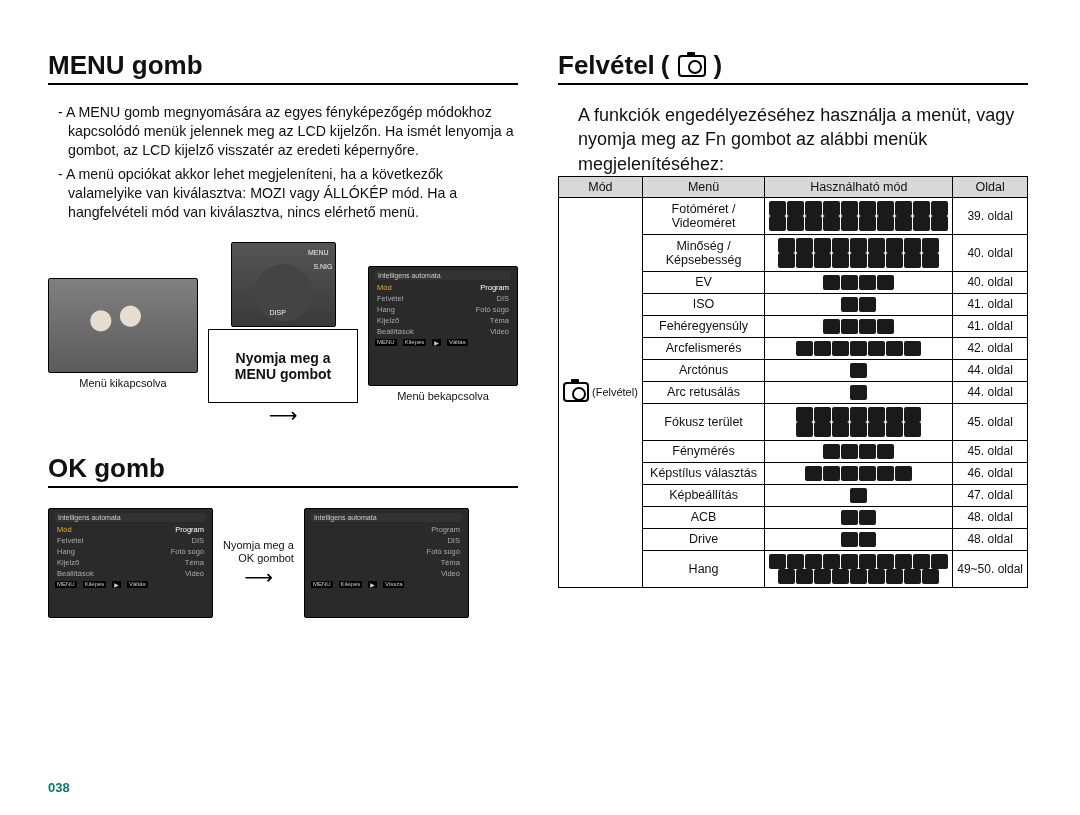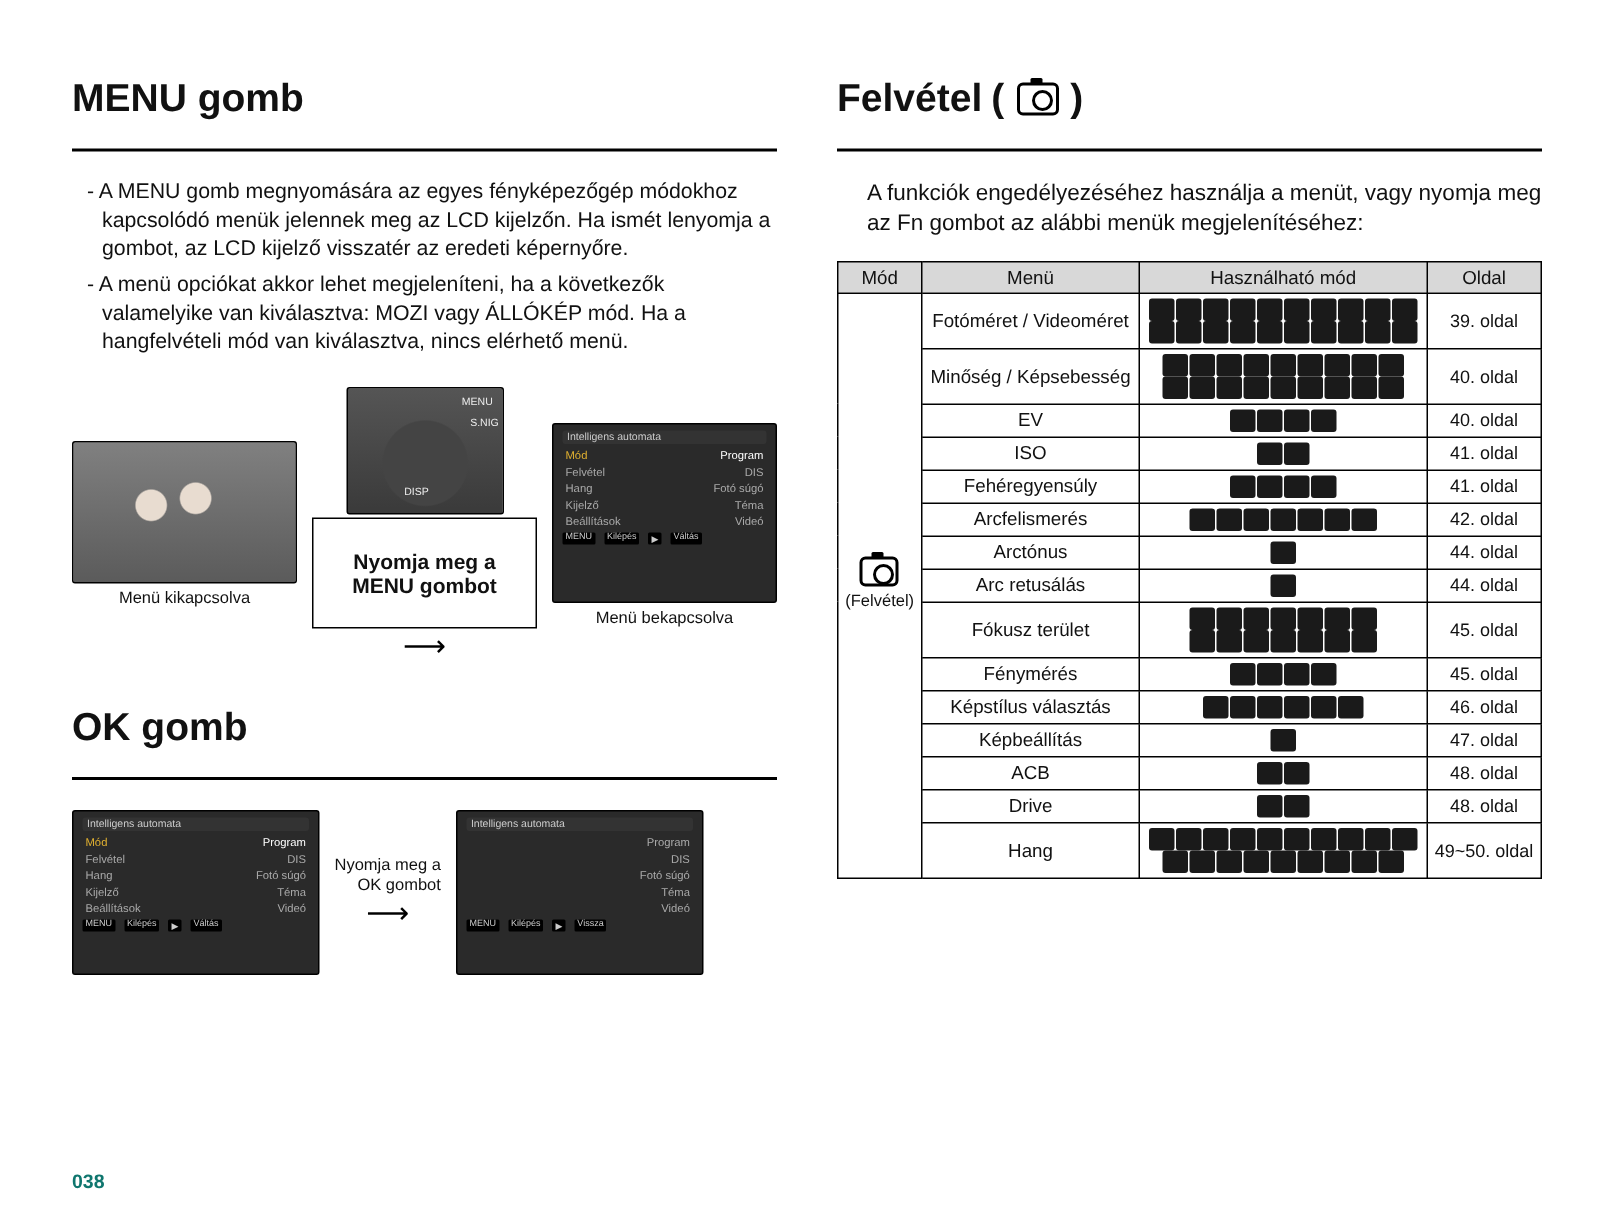--- a/index.html
+++ b/index.html
@@ -12,21 +12,21 @@
     position: relative;
     padding: 50px 48px 0 48px;
     display: flex;
     gap: 40px;
   }
   .col { width: 470px; }
   h2 {
     font-size: 26px;
     font-weight: bold;
     border-bottom: 2px solid #000;
-    padding-bottom: 18px;
+    padding-bottom: 2px;
     margin-bottom: 18px;
     display: flex;
     align-items: center;
     gap: 6px;
   }
   h2.ok { margin-top: 28px; }
   .para {
     font-size: 14.2px;
     line-height: 1.35;
     padding-left: 20px;
@@ -88,24 +88,23 @@
   }
   .arrow {
     font-size: 20px;
     color:#000;
     line-height:1;
   }
   .vstack{display:flex;flex-direction:column;align-items:center;gap:2px;}
 
   
   .intro {
-    font-size: 15px;
+    font-size: 18px;
     line-height: 1.35;
     padding-left: 20px;
-    margin-bottom: 14px;
   }
   table.feat {
     width: 100%;
     border-collapse: collapse;
     font-size: 12.5px;
   }
   table.feat th, table.feat td {
     border: 1px solid #000;
     padding: 3px 4px;
     text-align: center;
@@ -121,21 +120,21 @@
   td.modes .m-row{display:flex;gap:1px;justify-content:center;flex-wrap:nowrap;}
   td.modes .chip{
     width:17px;height:15px;
     background:#1a1a1a;border-radius:2px;
     display:inline-block;
   }
   td.mode-cell {
     font-size: 11px;
     line-height:1.4;
   }
-  .cam-icon-cell{display:flex;flex-direction:column;align-items:center;gap:3px;}
+  .cam-icon-cell{display:flex;flex-direction:row;align-items:center;gap:3px;}
   .cam-icon-lg{
     width:26px;height:20px;border:2.2px solid #000;border-radius:4px;position:relative;
   }
   .cam-icon-lg::before{content:"";position:absolute;top:-5px;left:6px;width:8px;height:4px;background:#000;border-radius:1px;}
   .cam-icon-lg::after{content:"";position:absolute;top:3px;left:7px;width:10px;height:10px;border:2px solid #000;border-radius:50%;}
   .cam-icon-sm{
     display:inline-block;width:28px;height:22px;border:2.2px solid #000;border-radius:4px;position:relative;vertical-align:-4px;margin:0 2px;
   }
   .cam-icon-sm::before{content:"";position:absolute;top:-5px;left:7px;width:8px;height:4px;background:#000;border-radius:1px;}
   .cam-icon-sm::after{content:"";position:absolute;top:3px;left:8px;width:10px;height:10px;border:2px solid #000;border-radius:50%;}

